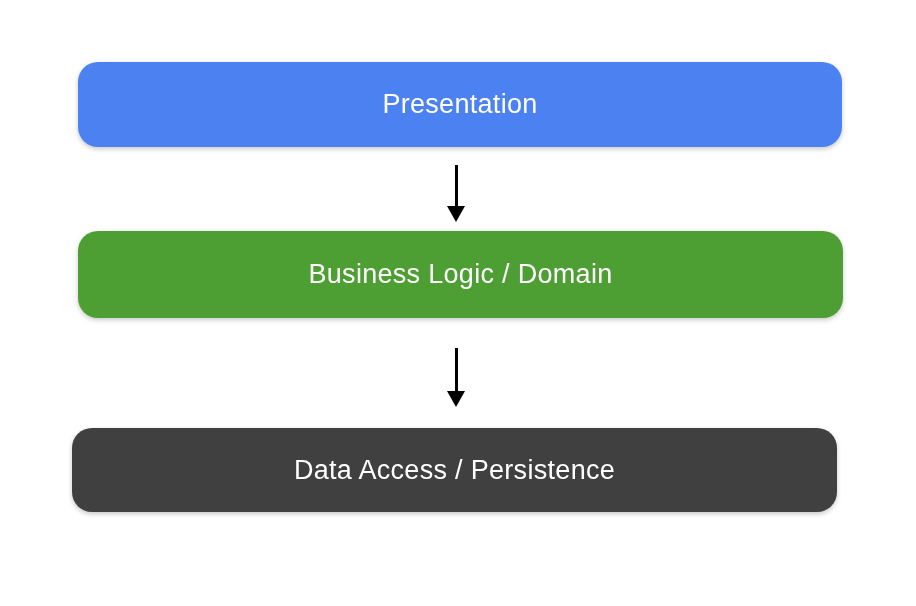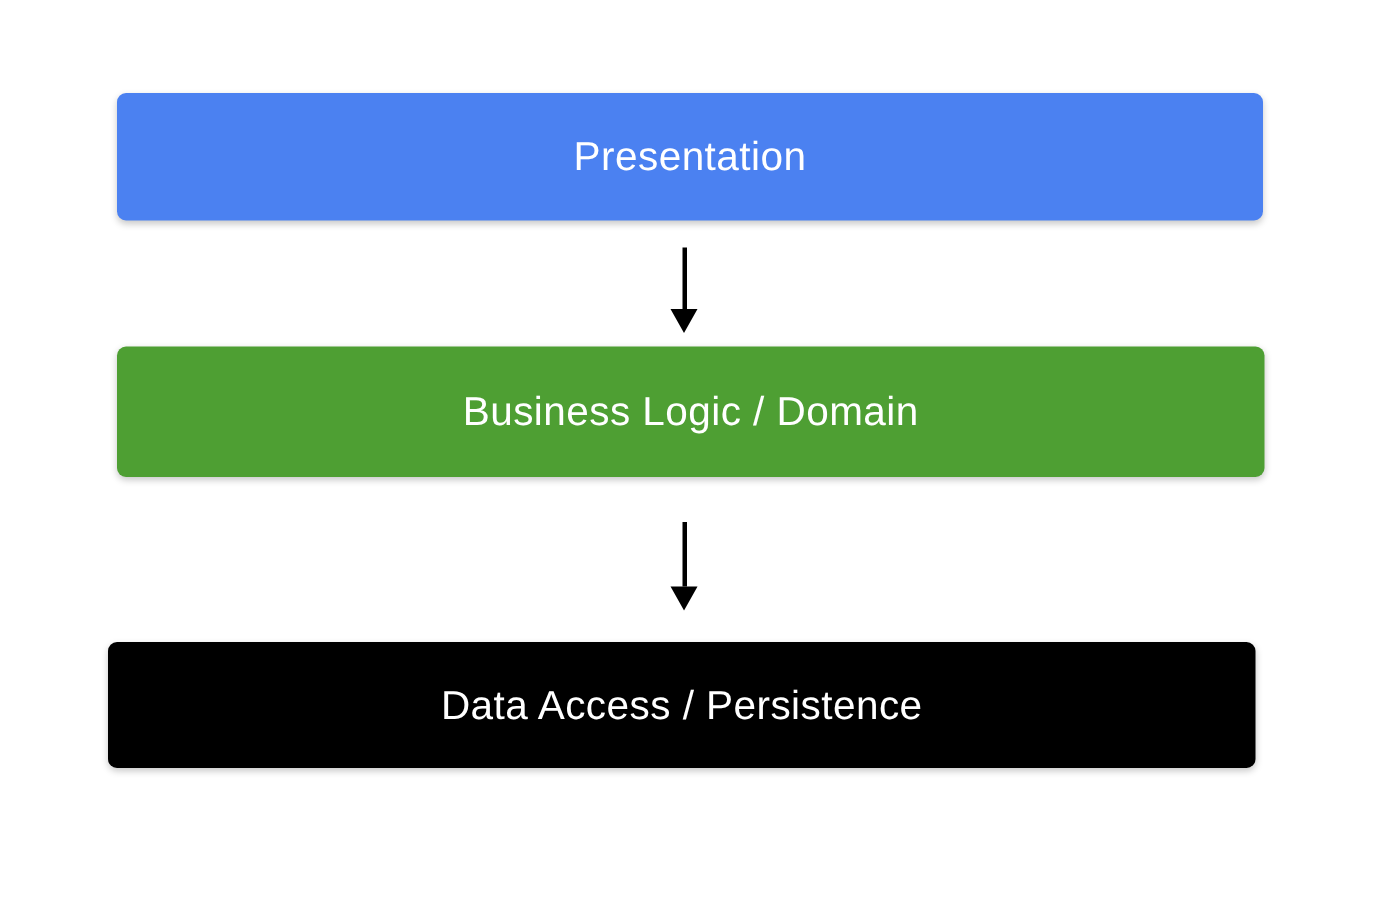--- a/index.html
+++ b/index.html
@@ -13,21 +13,21 @@
     width: 916px;
     height: 606px;
     background: #ffffff;
     overflow: hidden;
   }
   .layer-box {
     position: absolute;
     display: flex;
     align-items: center;
     justify-content: center;
-    border-radius: 6px;
+    border-radius: 20px;
     box-shadow: 0 2px 5px rgba(0,0,0,0.22);
   }
   .layer-label {
     color: #ffffff;
     font-size: 27px;
     font-weight: 400;
     letter-spacing: 0.3px;
     text-align: center;
   }
   .box-presentation { left: 78px; top: 62px;  width: 764px; height: 85px; }
@@ -72,17 +72,17 @@
 
   <div class="layer-box box-business" style="background-color: rgb(78, 159, 51);">
     <span class="layer-label">Business Logic / Domain</span>
   </div>
 
   <div class="arrow arrow-2">
     <div class="arrow-stem"></div>
     <div class="arrow-head"></div>
   </div>
 
-  <div class="layer-box box-data" style="background-color: #000000;">
+  <div class="layer-box box-data" style="background-color: #404040;">
     <span class="layer-label">Data Access / Persistence</span>
   </div>
 
 </div>
 
 </body></html>

